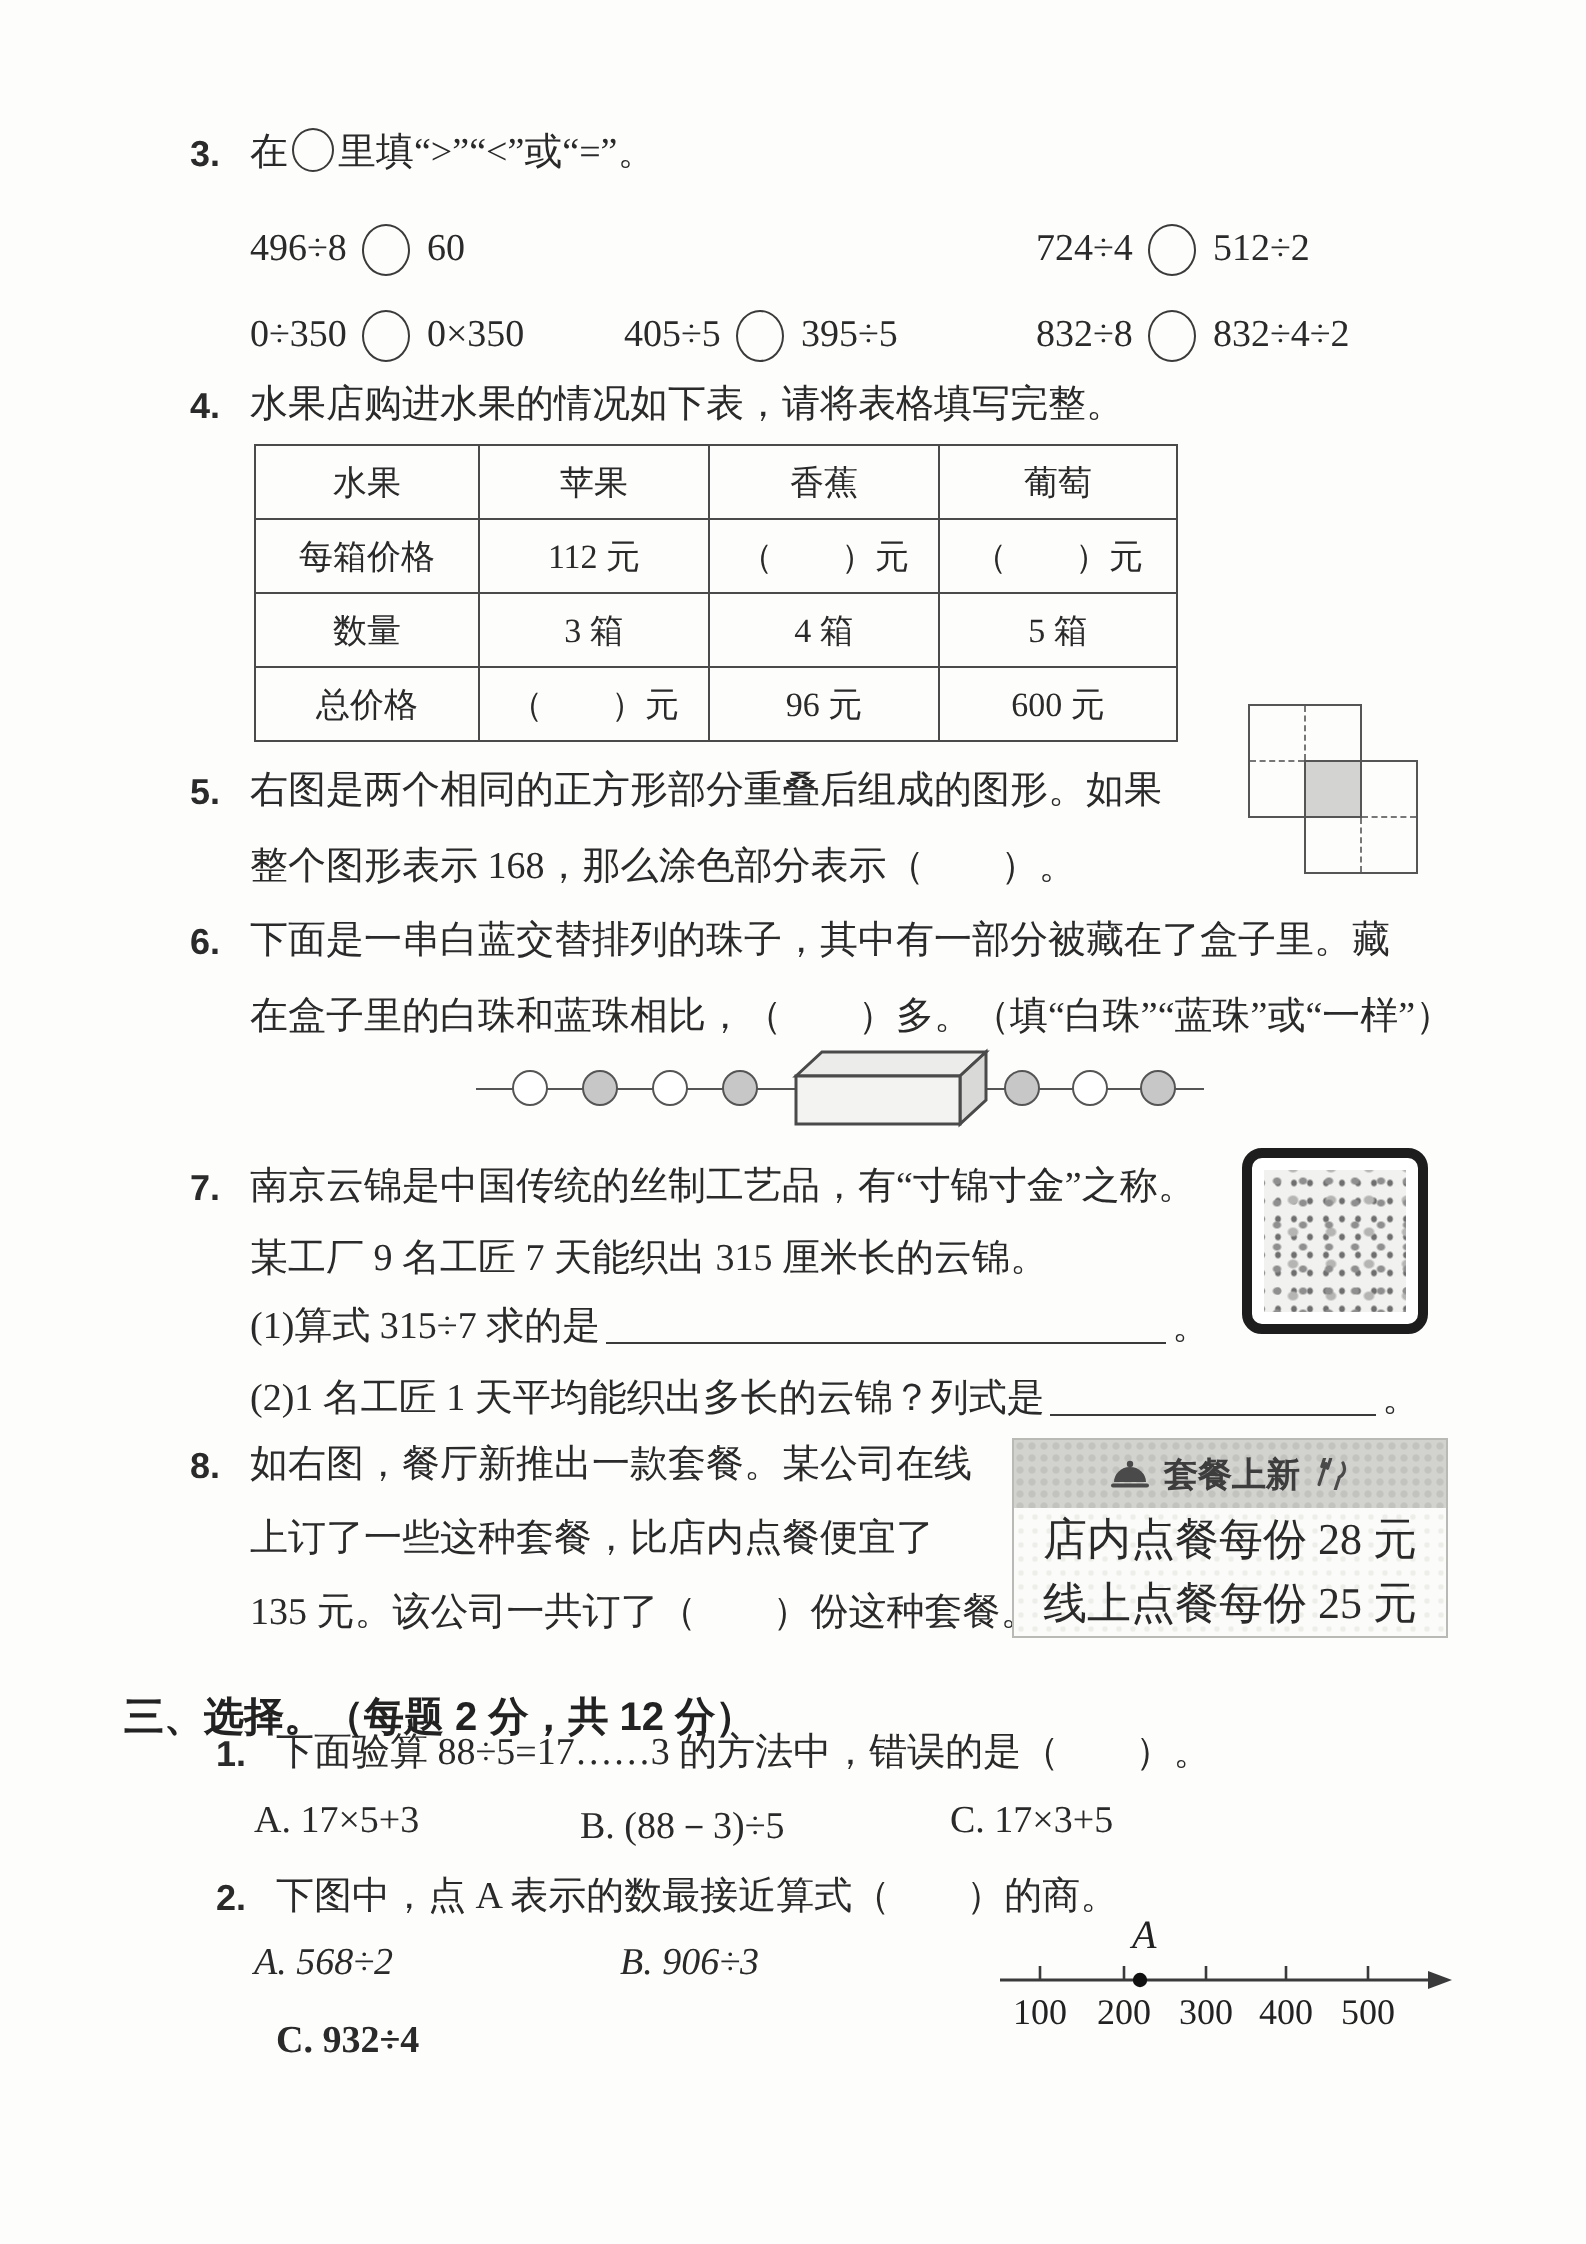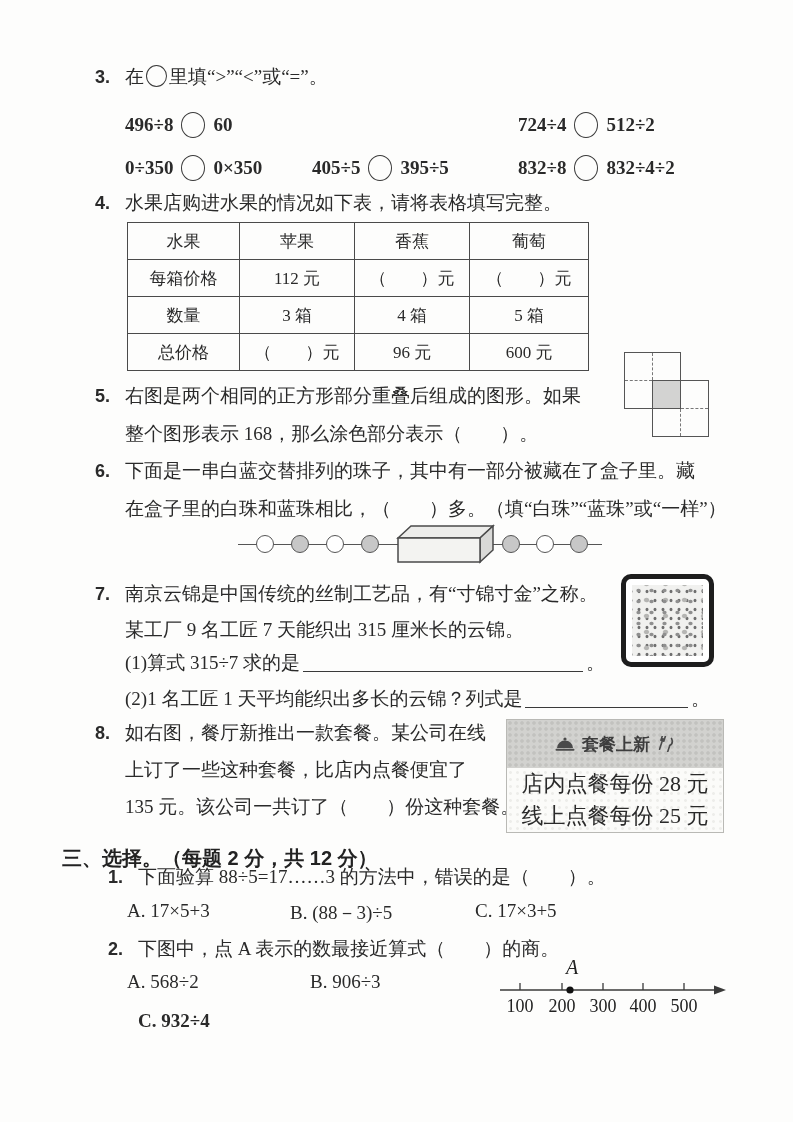--- a/index.html
+++ b/index.html
@@ -4,21 +4,21 @@
 <style>
   html,body{margin:0;padding:0;background:#e9e9e9;}
   #page{position:relative;width:793px;height:1122px;margin:0 auto;background:#fdfdfc;
         font-family:"Liberation Serif",serif;color:#2a2a2a;overflow:hidden;}
   .abs{position:absolute;}
   .qline{font-size:19px;line-height:26px;white-space:nowrap;display:flex;align-items:flex-end;}
   .qnum{display:inline-block;width:30px;font-weight:bold;font-size:18px;
         font-family:"Liberation Sans",sans-serif;flex:0 0 30px;}
   .cnum{display:inline-block;width:30px;font-weight:bold;font-size:18px;
         font-family:"Liberation Sans",sans-serif;flex:0 0 30px;}
-  .cmp{display:flex;align-items:center;gap:8px;font-size:19px;white-space:nowrap;font-weight:bold;}
+  .cmp{display:flex;align-items:center;gap:8px;font-size:19px;white-space:nowrap;}
   .circ{display:inline-block;width:24px;height:26px;border:1.6px solid #3a3a3a;
         border-radius:50%;box-sizing:border-box;background:#fdfdfc;}
   .circ.small{width:21px;height:22px;vertical-align:-4px;margin:0 2px;}
   table.grid{border-collapse:collapse;table-layout:fixed;}
   table.grid td{border:1.2px solid #4a4a4a;text-align:center;font-size:17px;
                 height:36px;padding:0;}
   .sq{position:absolute;border:1.5px solid #555;box-sizing:border-box;background:transparent;}
   .shade{position:absolute;background:#d3d3d2;}
   .dashv{position:absolute;width:0;border-left:1.4px dashed #777;}
   .dashh{position:absolute;height:0;border-top:1.4px dashed #777;}
@@ -33,21 +33,21 @@
            padding:6px;box-sizing:border-box;}
   .brocade-inner{width:100%;height:100%;background-color:#f1f1ef;
      background-image:
        radial-gradient(#8f8f8f 1.5px, transparent 2.6px),
        radial-gradient(#b5b5b3 2px, transparent 3.2px),
        radial-gradient(#6f6f6f 1px, transparent 1.9px);
      background-size:13px 11px,19px 16px,8px 9px;
      background-position:0 0,5px 7px,3px 2px;}
   .mealcard{position:absolute;width:216px;border:1px solid #b9b9b5;background:#fbfbf9;
      background-image:radial-gradient(#ededea 1px, transparent 1.8px);background-size:7px 7px;}
-  .mealhead{height:48px;display:flex;align-items:center;justify-content:center;gap:7px;
+  .mealhead{height:34px;display:flex;align-items:center;justify-content:center;gap:7px;
      background-color:#d2d2cf;
      background-image:radial-gradient(#c2c2bf 1.4px, transparent 2.2px);background-size:6px 6px;
      font-family:"Liberation Sans",sans-serif;font-weight:bold;font-size:17px;color:#3d3d3d;}
   .mealrow{height:32px;line-height:32px;text-align:center;font-size:22px;}
   .sechead{font-size:20px;font-weight:bold;font-family:"Liberation Sans",sans-serif;color:#222;}
   .opts{display:flex;font-size:19px;white-space:nowrap;}
 </style>
 </head>
 <body>
 
@@ -229,21 +229,21 @@
   <div class="abs opts" style="left:127px;top:900px;">
     <span style="width:163px;">A. 17×5+3</span>
     <span style="width:185px;">B. (88－3)÷5</span>
     <span>C. 17×3+5</span>
   </div>
 
   <div class="abs qline" style="left:108px;top:936px;">
     <span class="cnum">2.</span>
     <span>下图中，点 A 表示的数最接近算式（　　）的商。</span>
   </div>
-  <div class="abs opts" style="left:127px;top:971px;">
+  <div class="abs opts" style="left:127px;top:971px;font-style:italic;">
     <span style="width:183px;">A. 568÷2</span>
     <span>B. 906÷3</span>
   </div>
   <div class="abs opts" style="left:138px;top:1010px;font-weight:bold;">
     <span>C. 932÷4</span>
   </div>
 
   <svg class="abs" style="left:492px;top:950px;" width="242" height="75" viewBox="0 0 242 75">
     <line x1="8" y1="40" x2="226" y2="40" stroke="#3a3a3a" stroke-width="1.4"></line>
     <polygon points="234,40 222,35.5 222,44.5" fill="#3a3a3a"></polygon>

